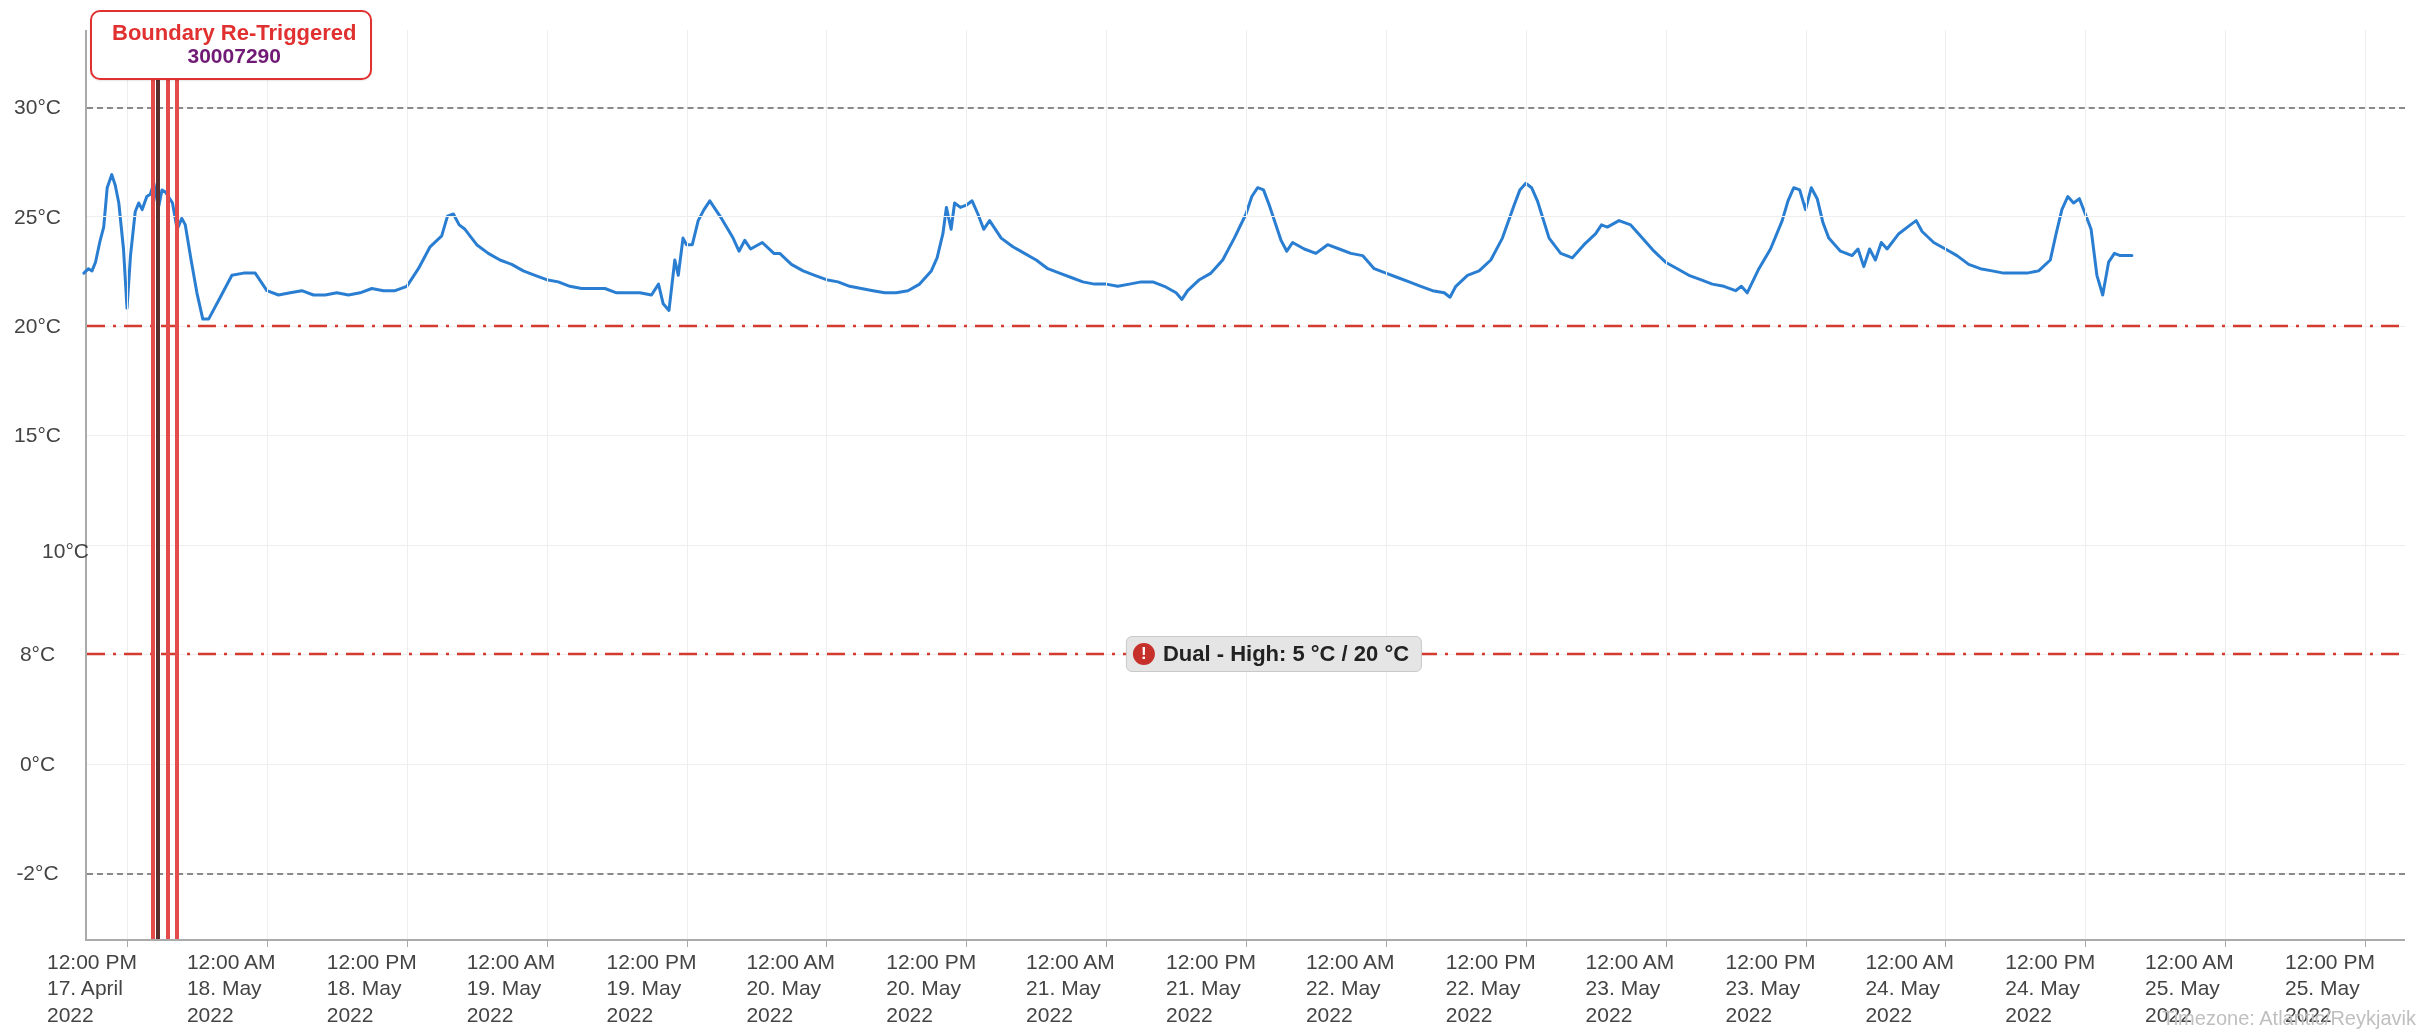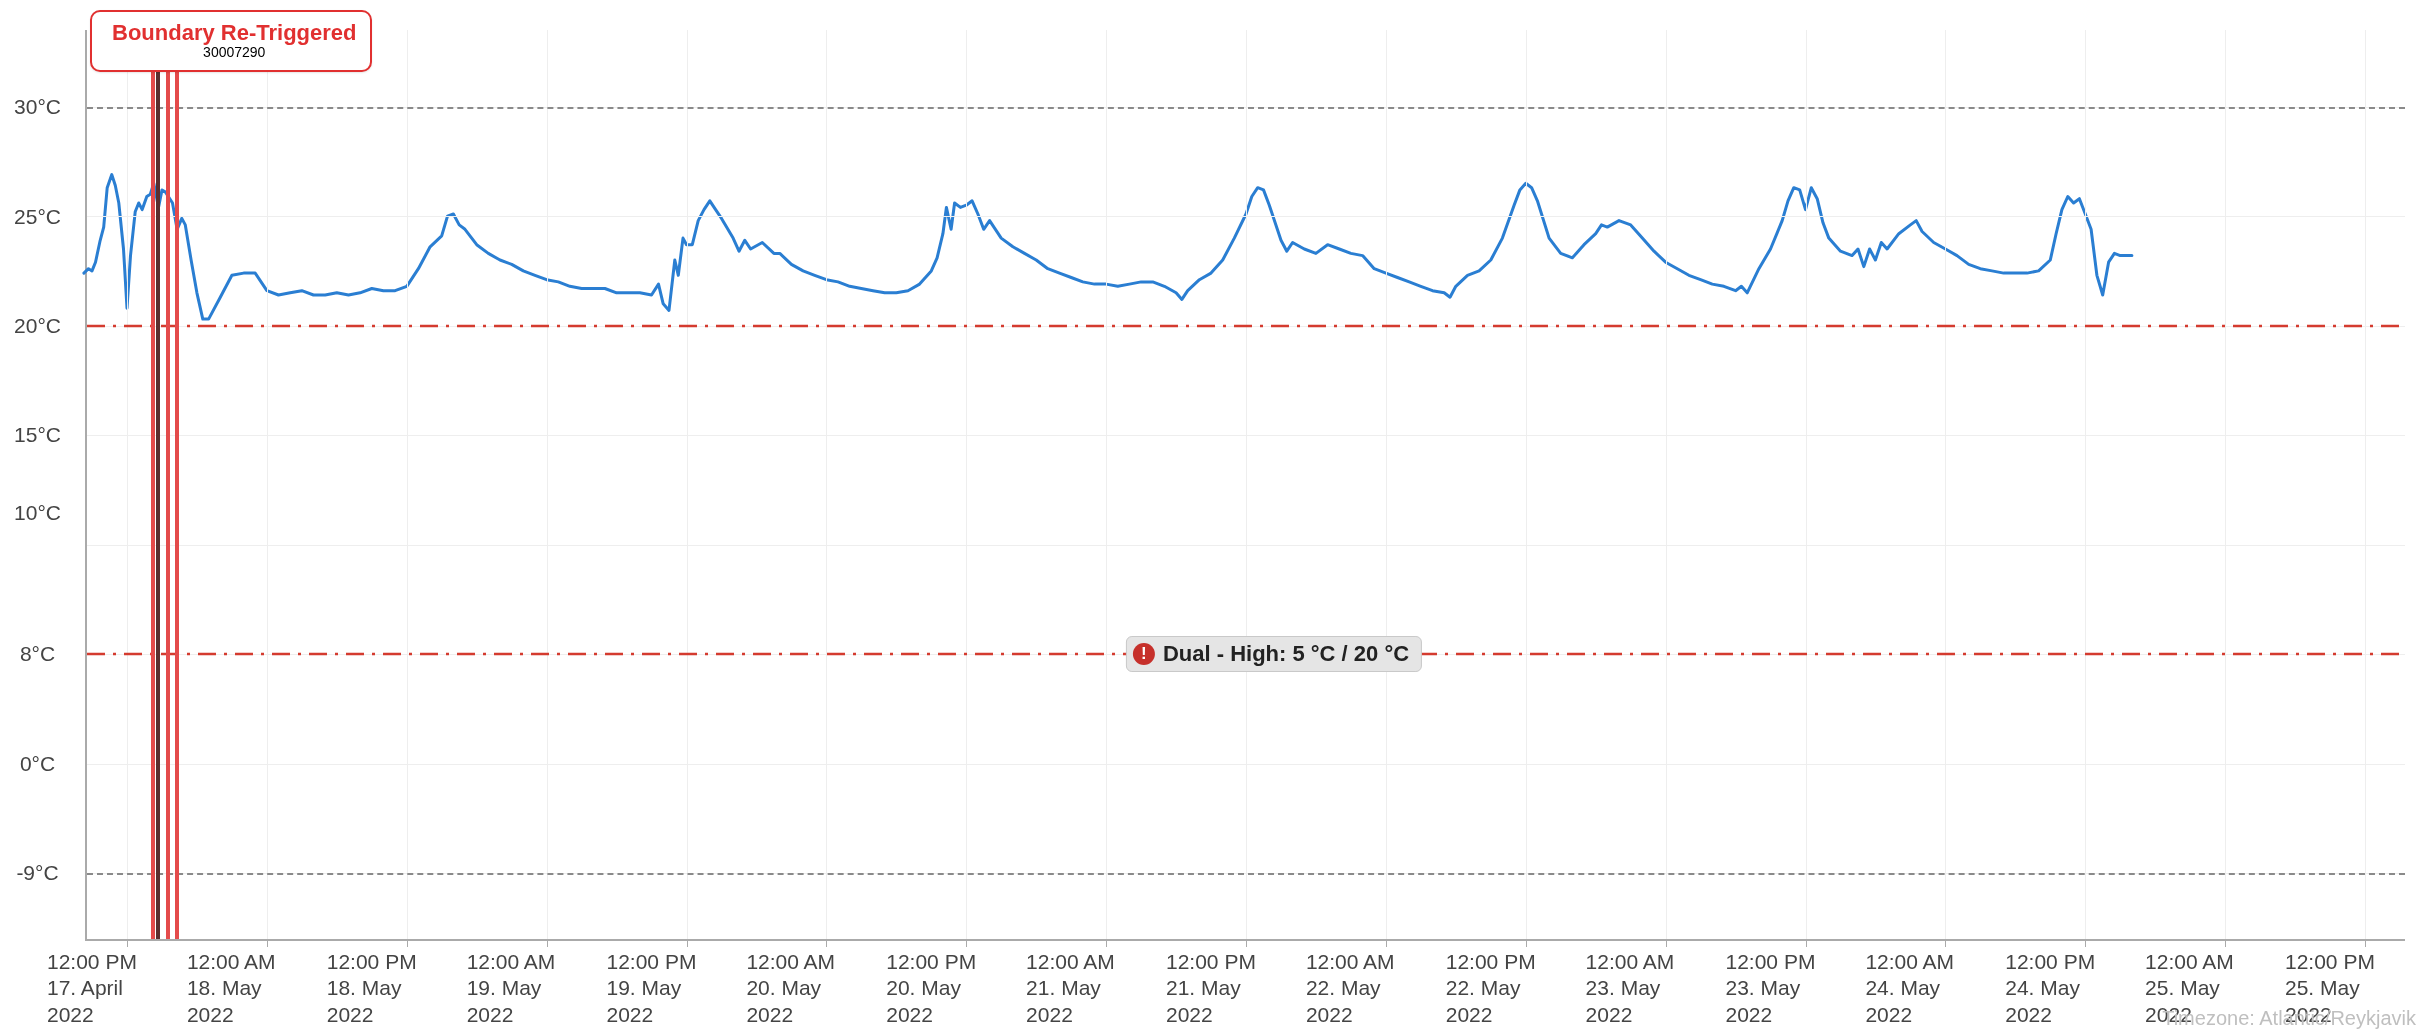--- a/index.html
+++ b/index.html
@@ -92,21 +92,21 @@
   .callout {
     position: absolute;
     background: #fff;
     border: 2px solid #e13030;
     border-radius: 10px;
     padding: 8px 14px 10px 20px;
     text-align: center;
     box-shadow: 0 1px 2px rgba(0,0,0,0.1);
   }
   .callout .t1 { color: #e13030; font-size: 22px; font-weight: 700; }
-  .callout .t2 { color: #000000; font-size: 14px; font-weight: 400; margin-top: -2px; }
+  .callout .t2 { color: #701a75; font-size: 21px; font-weight: 700; margin-top: -2px; }
   .dual-label {
     position: absolute;
     display: inline-flex;
     align-items: center;
     gap: 8px;
     background: #e5e5e5;
     border: 1px solid #c9c9c9;
     border-radius: 6px;
     padding: 4px 12px 4px 6px;
     font-size: 22px;
@@ -283,24 +283,24 @@
       <div class="event-vline red" style="left: 90.1219px;"></div>
     </div>
 
   <div class="callout" id="callout" style="left:90px; top:10px;">
     <div class="t1">Boundary Re-Triggered</div>
     <div class="t2">30007290</div>
   </div>
 
   <div class="tz-label">Timezone: Atlantic/Reykjavik</div>
 
-<div class="y-tick-label" style="top: 873.289px;">-9°C</div>
+<div class="y-tick-label" style="top: 873.289px;">-2°C</div>
     <div class="y-tick-label" style="top: 763.771px;">0°C</div>
     <div class="y-tick-label" style="top: 654.253px;">8°C</div>
-    <div class="y-tick-label" style="top: 513px;">10°C</div>
+    <div class="y-tick-label" style="top: 551px; padding-left: 28px;">10°C</div>
     <div class="y-tick-label" style="top: 435.217px;">15°C</div>
     <div class="y-tick-label" style="top: 325.699px;">20°C</div>
     <div class="y-tick-label" style="top: 217px;">25°C</div>
     <div class="y-tick-label" style="top: 106.663px;">30°C</div>
     <div class="dual-label" style="top: 654.253px; left: 1274px;">
       <span class="badge">!</span>
       <span>Dual - High: 5 °C / 20 °C</span>
     </div>
   </div>
 

